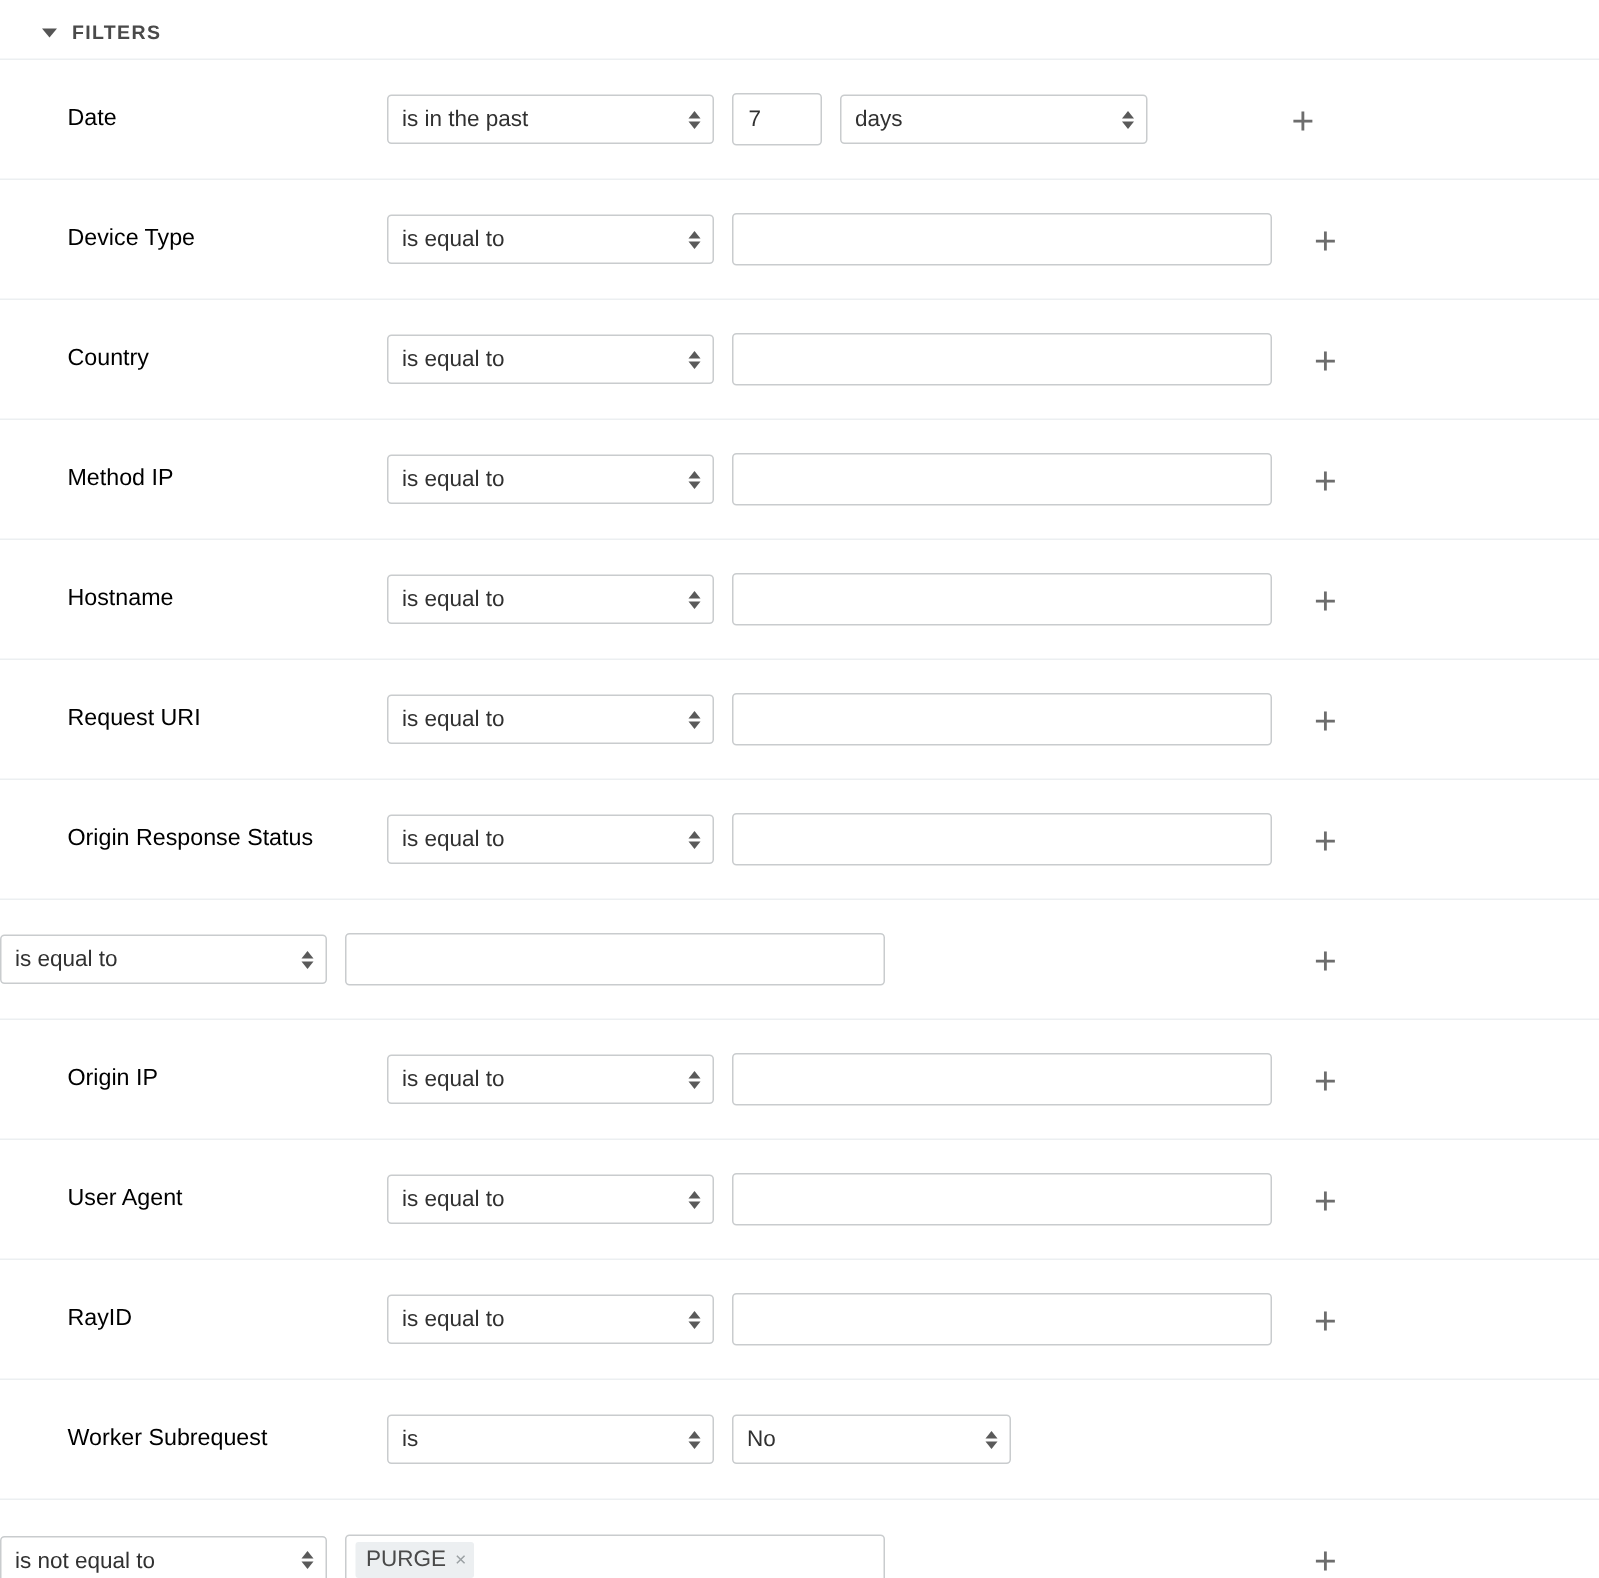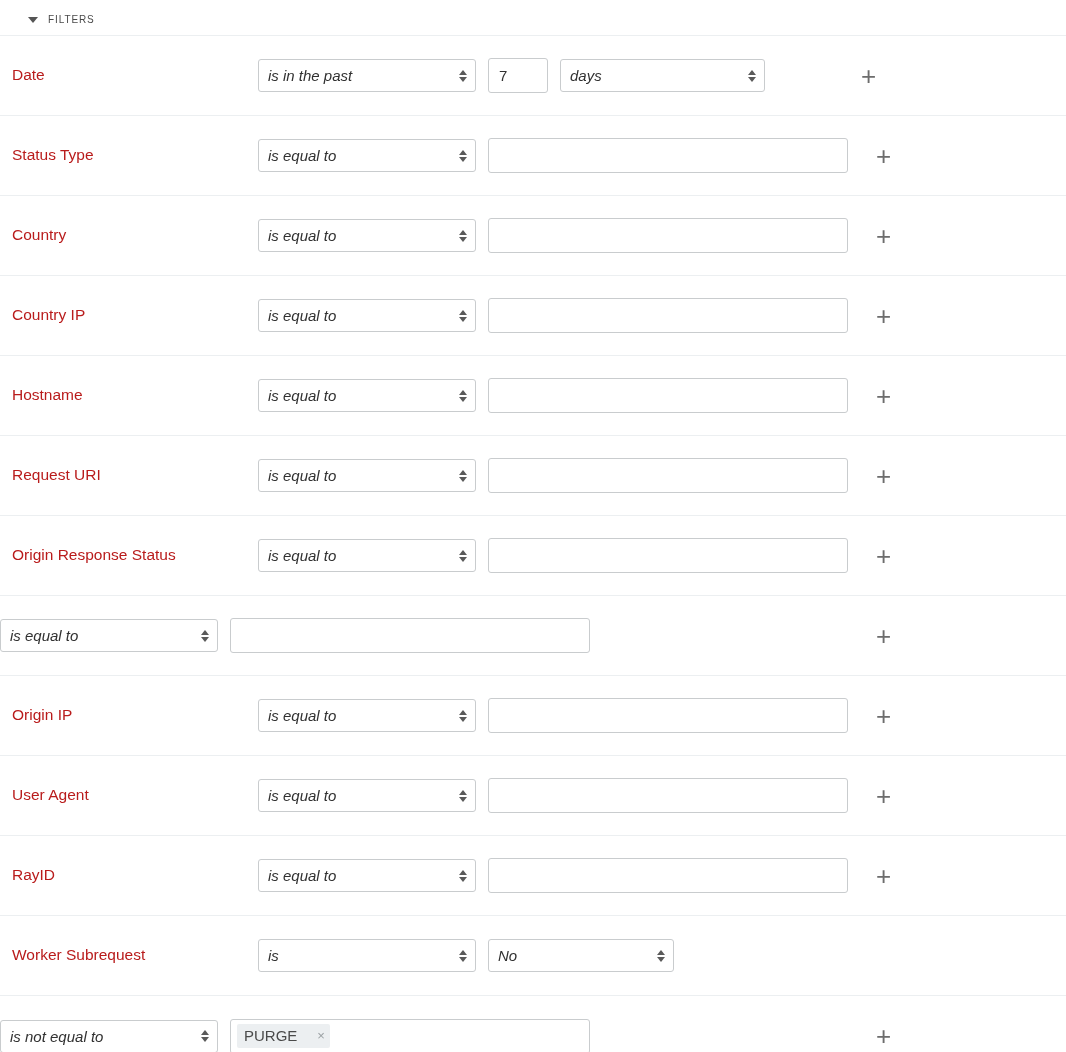--- a/index.html
+++ b/index.html
@@ -26,57 +26,56 @@
   }
   .caret {
     width: 0;
     height: 0;
     border-left: 5px solid transparent;
     border-right: 5px solid transparent;
     border-top: 6px solid #555;
     margin-right: 2px;
   }
   .filters-title {
-    font-size: 10px;
-    font-weight: normal;
+    font-size: 13px;
+    font-weight: bold;
     letter-spacing: 0.9px;
     color: #4a4a4a;
   }
   .row {
     display: flex;
     align-items: center;
     height: 80px;
     border-bottom: 1px solid #eceff1;
     box-sizing: border-box;
   }
   .row:last-child {
     border-bottom: none;
   }
   .label {
     width: 258px;
-    padding-left: 12px;
+    padding-left: 45px;
     box-sizing: border-box;
     font-size: 15.5px;
-    color: #b91c1c;
+    color: #000000;
     line-height: 1.2;
   }
   select.sel {
     -webkit-appearance: none;
     appearance: none;
     background: #ffffff;
     border: 1px solid #c9ccce;
     border-radius: 3px;
     font-family: "Liberation Sans", sans-serif;
     font-size: 15px;
     color: #313131;
     height: 33px;
     padding: 0 28px 0 9px;
     box-sizing: border-box;
     outline: none;
-    font-style: italic;
   }
   .sel-wrap {
     position: relative;
     display: inline-block;
   }
   .sel-arrows {
     position: absolute;
     right: 9px;
     top: 50%;
     transform: translateY(-50%);
@@ -129,21 +128,21 @@
     background: #fff;
   }
   .chip {
     background: #eceff1;
     color: #4a4a4a;
     font-size: 15px;
     border-radius: 2px;
     padding: 3px 5px 4px 7px;
     display: inline-flex;
     align-items: center;
-    gap: 20px;
+    gap: 6px;
   }
   .chip .x {
     font-size: 13px;
     color: #9aa0a3;
     cursor: pointer;
   }
   .gap-a { width: 12px; }
   .spacer { flex: 1 1 auto; }
   .plus {
     width: 46px;
@@ -201,21 +200,21 @@
         <span class="sel-arrows">
             <span class="up"></span>
             <span class="dn"></span>
           </span>
       </span>
       <span class="plus plus-pad-date">+</span>
     </div>
   </div>
 
   <div class="row">
-    <div class="label">Status Type</div>
+    <div class="label">Device Type</div>
     <div class="row-inner">
       <span class="sel-wrap">
         <select class="sel op-select">
           <option>is equal to</option>
         </select>
         <span class="sel-arrows">
             <span class="up"></span>
             <span class="dn"></span>
           </span>
       </span>
@@ -243,21 +242,21 @@
       <span class="gap-a"></span>
       <input class="txt val-input" value="" style="">
       <span class="spacer"></span>
       <span class="right-col">
           <span class="plus">+</span>
         </span>
     </div>
   </div>
 
   <div class="row">
-    <div class="label">Country IP</div>
+    <div class="label">Method IP</div>
     <div class="row-inner">
       <span class="sel-wrap">
         <select class="sel op-select">
           <option>is equal to</option>
         </select>
         <span class="sel-arrows">
             <span class="up"></span>
             <span class="dn"></span>
           </span>
       </span>

